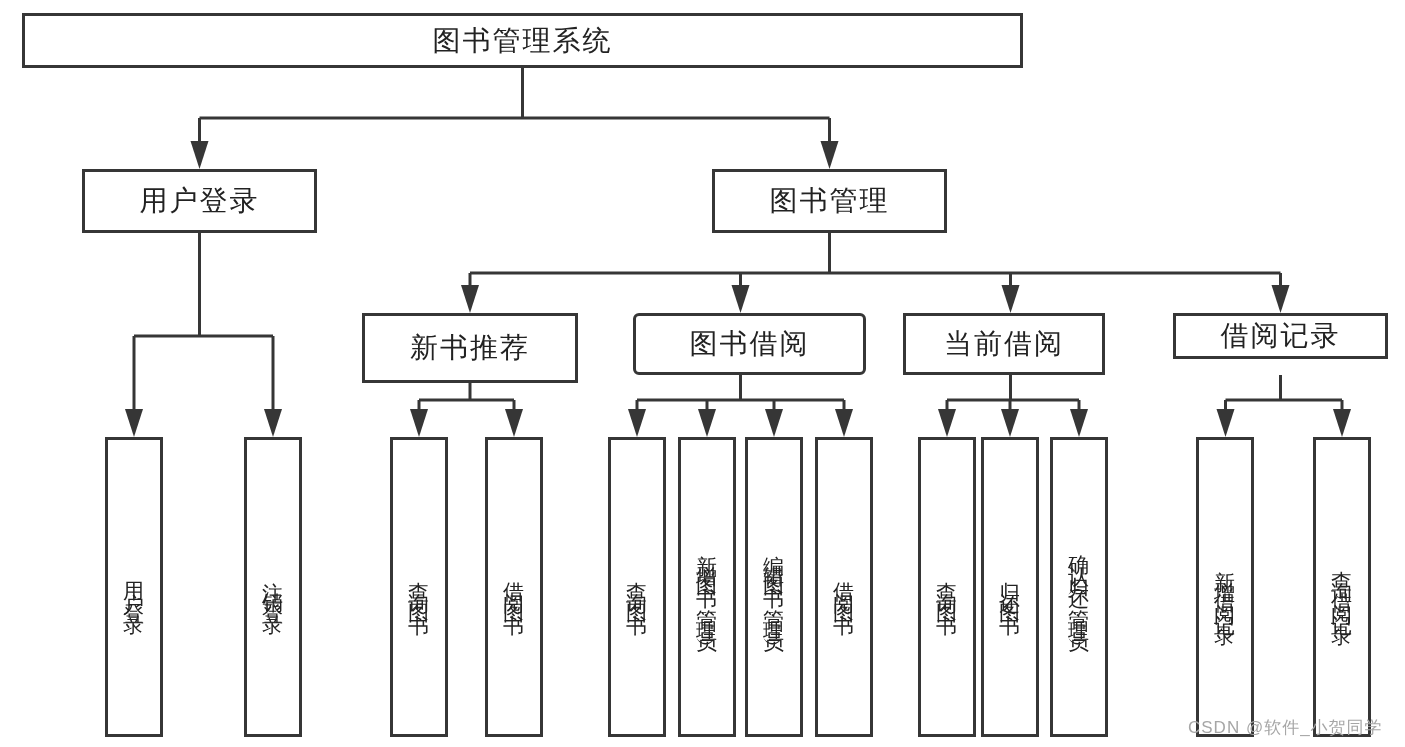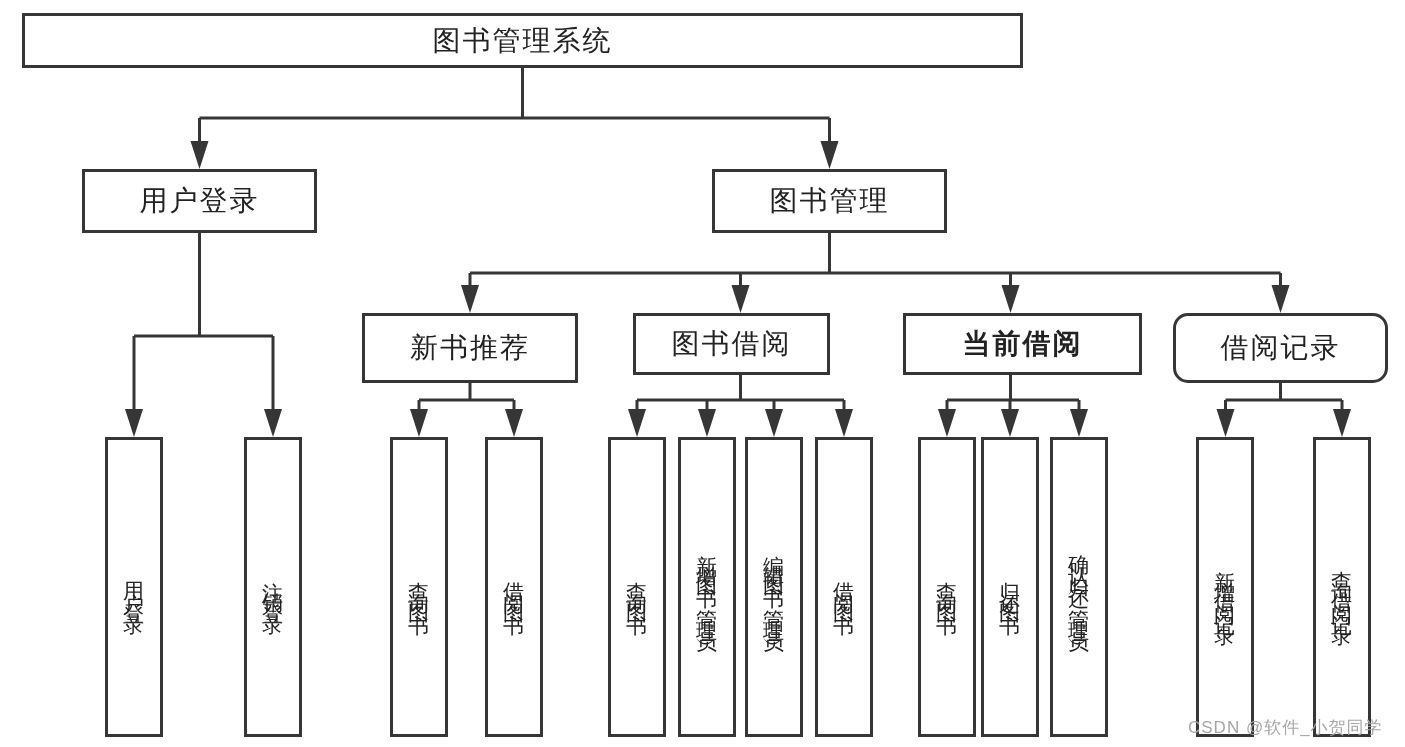--- a/index.html
+++ b/index.html
@@ -129,27 +129,27 @@
   <div class="node" style="left:82px; top:169px; width:235px; height:64px;">
     <span>用户登录</span>
   </div>
   <div class="node" style="left:712px; top:169px; width:235px; height:64px;">
     <span>图书管理</span>
   </div>
 
   <div class="node" style="left:362px; top:313px; width:216px; height:70px;">
     <span>新书推荐</span>
   </div>
-  <div class="node" style="left:633px; top:313px; width:197px; height:62px;">
+  <div class="node" style="left:633px; top:313px; width:233px; height:62px;border-radius:6px;">
     <span>图书借阅</span>
   </div>
-  <div class="node" style="left:903px; top:313px; width:239px; height:62px;font-weight:bold;">
+  <div class="node" style="left:903px; top:313px; width:202px; height:62px;">
     <span>当前借阅</span>
   </div>
-  <div class="node" style="left:1173px; top:313px; width:215px; height:70px;border-radius:15px;">
+  <div class="node" style="left:1173px; top:313px; width:215px; height:46px;">
     <span>借阅记录</span>
   </div>
 
   <div class="node leaf" style="left:105px; top:437px; width:58px; height:300px;">
     <span>用户登录</span>
   </div>
   <div class="node leaf" style="left:244px; top:437px; width:58px; height:300px;">
     <span>注销登录</span>
   </div>
 

